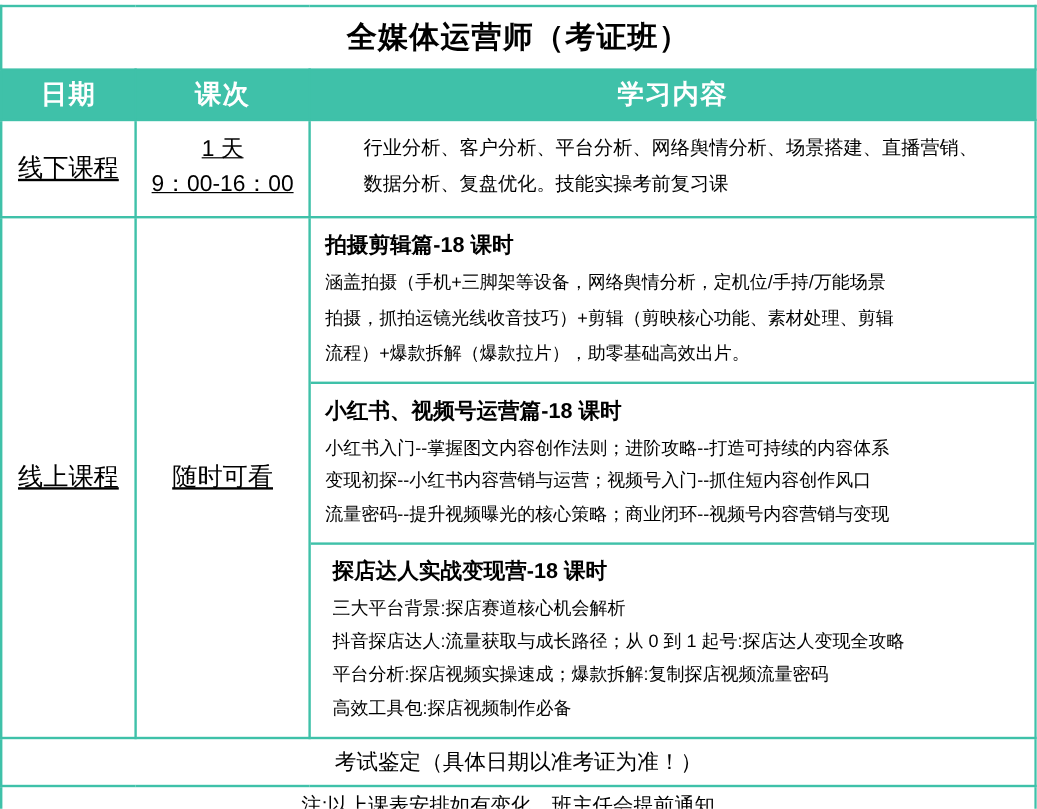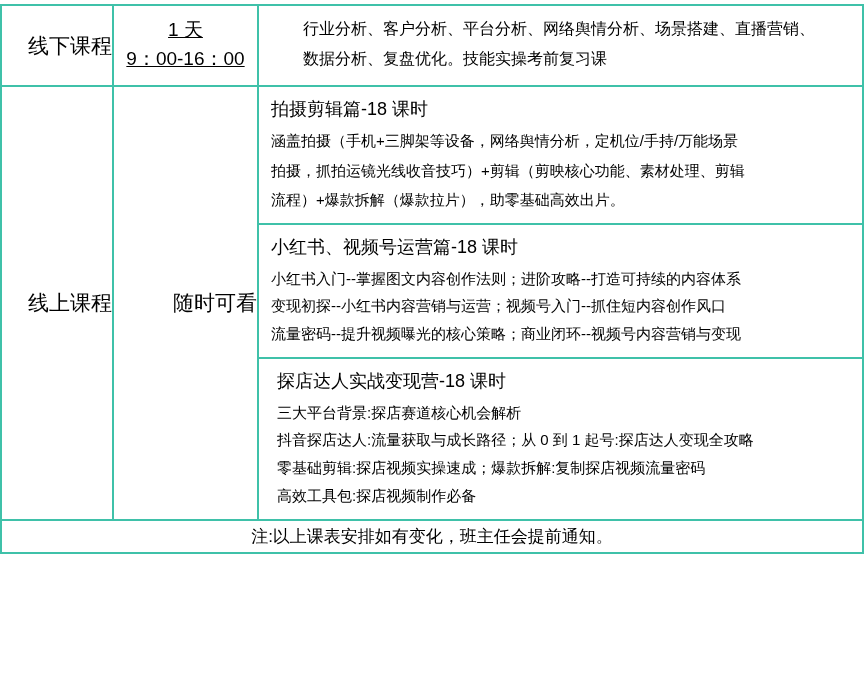--- a/index.html
+++ b/index.html
@@ -45,23 +45,24 @@
     text-align: center;
     font-weight: bold;
     font-size: 22px;
     height: 40px;
     letter-spacing: 1px;
   }
   .col-date { width: 112px; }
   .col-sess { width: 145px; }
 
   .cell-center {
-    text-align: right;
+    text-align: center;
     font-size: 20px;
     line-height: 1.5;
+    text-decoration: underline;
   }
   .cell-center.big {
     font-size: 21px;
   }
   .offline-time {
     text-align: center;
     font-size: 19px;
     line-height: 1.55;
     padding: 6px 0 8px 0;
     text-decoration: underline;
@@ -76,21 +77,21 @@
   .block {
     border-bottom: 2px solid #3fc1a9;
     padding: 7px 10px 9px 12px;
   }
   .block.last {
     border-bottom: none;
     padding-left: 18px;
   }
   .block-title {
     font-size: 18px;
-    font-weight: normal;
+    font-weight: bold;
     line-height: 1.7;
     margin-bottom: 2px;
   }
   .block-line {
     font-size: 15px;
     line-height: 1.85;
   }
   .block-para {
     font-size: 15px;
     line-height: 1.95;
@@ -112,20 +113,28 @@
 </head>
 <body>
 
 <table class="course sheet">
   <colgroup>
     <col class="col-date">
     <col class="col-sess">
     <col>
   </colgroup>
   <tbody>
+    <tr>
+      <td colspan="3" class="title-cell">全媒体运营师（考证班）</td>
+    </tr>
+    <tr>
+      <td class="hdr">日期</td>
+      <td class="hdr">课次</td>
+      <td class="hdr">学习内容</td>
+    </tr>
 
     <tr>
       <td class="cell-center big">线下课程</td>
       <td>
         <div class="offline-time">
           <div>1 天</div>
           <div>9：00-16：00</div>
         </div>
       </td>
       <td>
@@ -152,27 +161,30 @@
           <div class="block-title">小红书、视频号运营篇-18 课时</div>
           <div class="block-line">小红书入门--掌握图文内容创作法则；进阶攻略--打造可持续的内容体系</div>
           <div class="block-line">变现初探--小红书内容营销与运营；视频号入门--抓住短内容创作风口</div>
           <div class="block-line">流量密码--提升视频曝光的核心策略；商业闭环--视频号内容营销与变现</div>
         </div>
 
         <div class="block last">
           <div class="block-title">探店达人实战变现营-18 课时</div>
           <div class="block-line">三大平台背景:探店赛道核心机会解析</div>
           <div class="block-line">抖音探店达人:流量获取与成长路径；从 0 到 1 起号:探店达人变现全攻略</div>
-          <div class="block-line">零基础剪辑:探店视频实操速成；爆款拆解:复制探店视频流量密码</div>
+          <div class="block-line">平台分析:探店视频实操速成；爆款拆解:复制探店视频流量密码</div>
           <div class="block-line">高效工具包:探店视频制作必备</div>
         </div>
 
       </td>
     </tr>
 
+    <tr class="footer-row">
+      <td colspan="3">考试鉴定（具体日期以准考证为准！）</td>
+    </tr>
 
     <tr class="note-row">
       <td colspan="3">
         <div>注:以上课表安排如有变化，班主任会提前通知。</div>
 
       </td>
     </tr>
   </tbody>
 </table>
 

